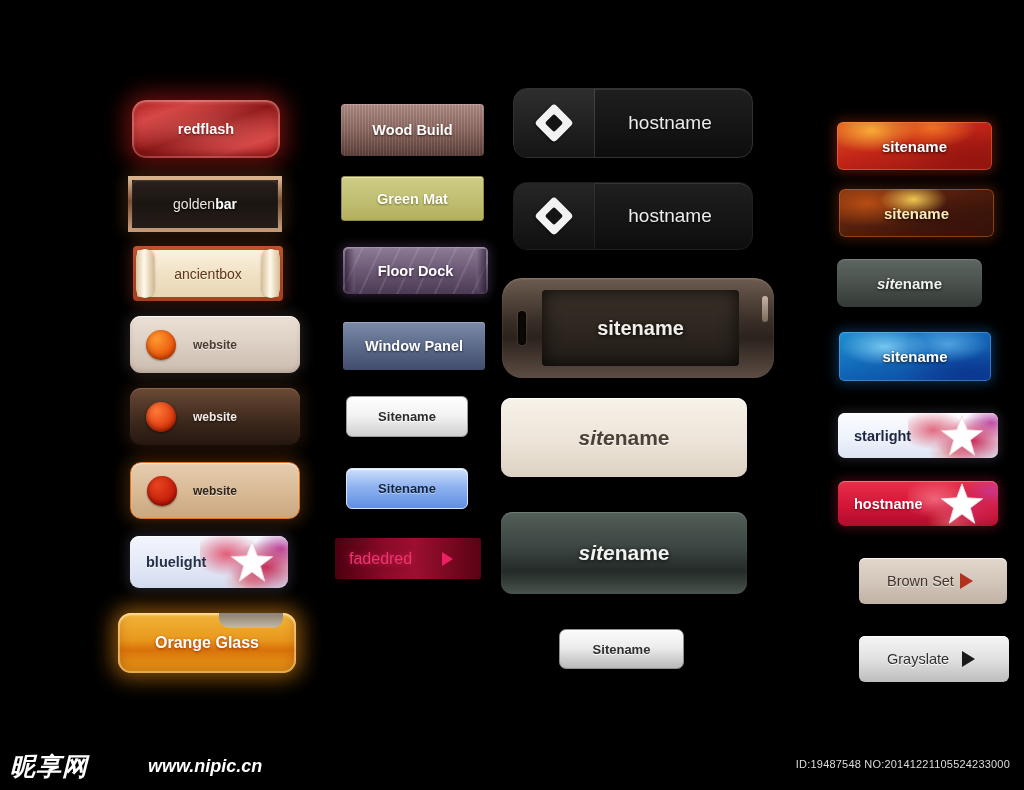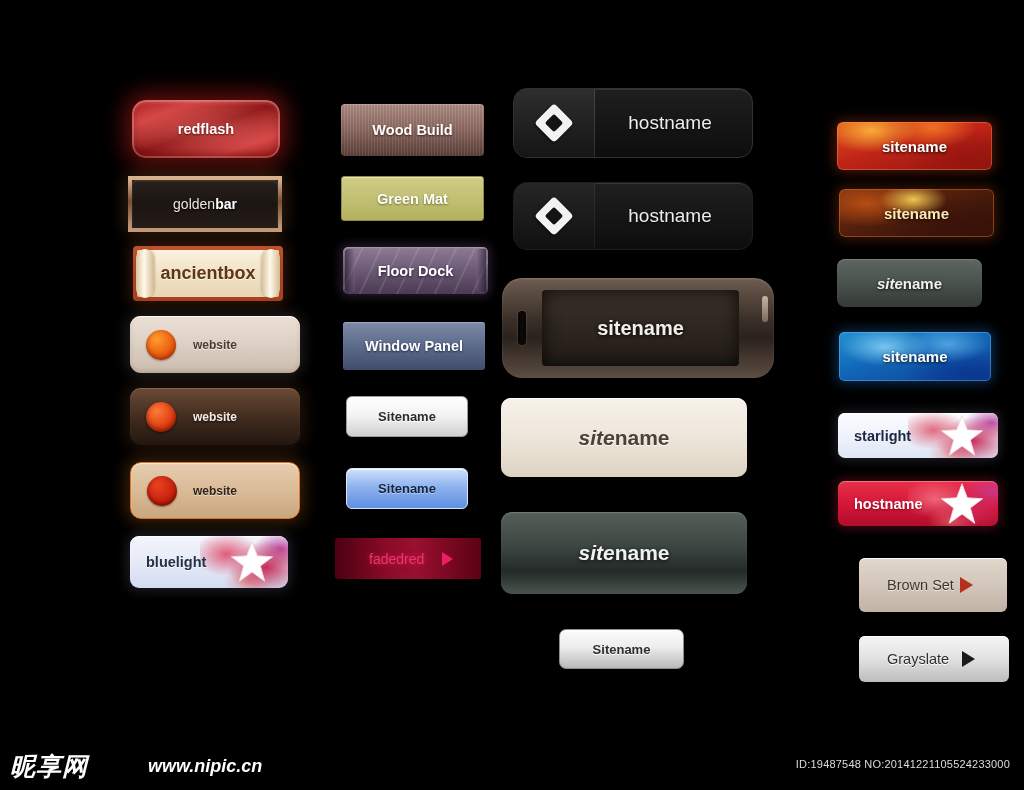--- a/index.html
+++ b/index.html
@@ -38,21 +38,21 @@
   #b-ancientbox{left:93px;top:246px;width:150px;height:55px;border-radius:4px;
     background:linear-gradient(180deg,#c0532b,#a8401f);
     padding:3px;box-shadow:0 0 14px 3px rgba(170,70,35,.33);}
   #b-ancientbox .inner{position:absolute;left:4px;top:4px;right:4px;bottom:4px;
     border-radius:2px;
     background:linear-gradient(180deg,#fbf2e0 0%,#f2e3c8 45%,#e8d6b4 100%);}
   #b-ancientbox .roll{position:absolute;top:3px;bottom:3px;width:18px;border-radius:9px;
     background:linear-gradient(90deg,#d9c39c,#fff9ec 45%,#d3bb92);
     box-shadow:0 0 3px rgba(90,50,20,.5);}
   #b-ancientbox .roll.l{left:3px;} #b-ancientbox .roll.r{right:3px;}
-  #b-ancientbox .lbl{font-size:18px;font-weight:bold;color:#5e3516;
+  #b-ancientbox .lbl{font-size:14px;font-weight:normal;color:#5e3516;
     text-shadow:0 1px 0 rgba(255,255,255,.6);}
 
   .website{border-radius:11px;}
   .website .dotwrap{position:absolute;left:16px;top:50%;transform:translateY(-50%);
     width:30px;height:30px;border-radius:50%;}
   .website .lbl{font-size:12px;font-weight:bold;}
   #b-web1{left:90px;top:316px;width:170px;height:57px;
     background:linear-gradient(180deg,#ece0d6 0%,#dccfc3 50%,#cbbcae 100%);
     box-shadow:0 0 14px 3px rgba(170,150,135,.20),
                inset 0 1px 1px rgba(255,255,255,.9),
@@ -142,22 +142,22 @@
   #b-sitename-w .lbl{font-size:13px;font-weight:bold;color:#2b2b2b;text-shadow:0 1px 0 #fff;}
 
   #b-sitename-b{left:306px;top:468px;width:122px;height:41px;border-radius:6px;
     background:linear-gradient(180deg,#cfe0fb 0%,#8fb3ef 45%,#5f8fe2 100%);
     border:1px solid #d7e4fb;
     box-shadow:0 1px 3px rgba(0,0,0,.5),inset 0 1px 0 rgba(255,255,255,.8);}
   #b-sitename-b .lbl{font-size:13px;font-weight:bold;color:#12233f;text-shadow:0 1px 0 rgba(255,255,255,.45);}
 
   #b-fadedred{left:295px;top:538px;width:146px;height:41px;border-radius:2px;
     background:linear-gradient(90deg,#4c0010 0%,#8a0b29 35%,#9b0f30 55%,#5a0214 100%);}
-  #b-fadedred .lbl{font-size:14px;color:#f0346e;text-shadow:0 0 6px rgba(240,50,110,.6);
-    position:absolute;left:34px;}
+  #b-fadedred .lbl{font-size:16px;color:#f0346e;text-shadow:0 0 6px rgba(240,50,110,.6);
+    position:absolute;left:14px;}
   #b-fadedred .arrow{position:absolute;right:28px;top:50%;transform:translateY(-50%);
     width:0;height:0;border-left:11px solid #ec1f63;border-top:7px solid transparent;
     border-bottom:7px solid transparent;}
 
   #b-blueglass{left:277px;top:613px;width:176px;height:59px;border-radius:12px;
     background:linear-gradient(180deg,#cfe0e8 0%,#9db6c4 42%,#2e4a5c 56%,#7d9cae 100%);
     box-shadow:0 0 14px 4px rgba(110,150,175,.22),
                inset 0 2px 3px rgba(255,255,255,.75),
                inset 0 -4px 10px rgba(10,30,45,.45);}
   #b-blueglass .dotwrap{position:absolute;left:16px;top:50%;transform:translateY(-50%);
@@ -270,21 +270,21 @@
   #b-redlight .splat{background:
       radial-gradient(ellipse 55% 62% at 30% 40%,rgba(255,160,170,.55),rgba(255,160,170,0) 70%),
       radial-gradient(ellipse 58% 72% at 72% 60%,rgba(210,40,90,.9),rgba(210,40,90,0) 72%),
       radial-gradient(ellipse 45% 50% at 93% 24%,rgba(195,60,160,.8),rgba(195,60,160,0) 70%),
       radial-gradient(ellipse 42% 46% at 50% 88%,rgba(238,120,120,.65),rgba(238,120,120,0) 70%);}
 
   .arrowbtn{border-radius:6px;}
   .arrowbtn .lbl{position:absolute;left:28px;font-size:14.5px;font-weight:500;}
   .arrowbtn .tri{position:absolute;right:34px;top:50%;transform:translateY(-50%);
     width:0;height:0;border-top:8px solid transparent;border-bottom:8px solid transparent;}
-  #b-brownset{left:819px;top:558px;width:148px;height:54px;
+  #b-brownset{left:819px;top:558px;width:148px;height:46px;
     background:linear-gradient(180deg,#e2d7cc 0%,#d3c6ba 50%,#c0b2a5 100%);
     box-shadow:0 1px 4px rgba(0,0,0,.6),inset 0 1px 0 rgba(255,255,255,.8);}
   #b-brownset .lbl{color:#3f332a;text-shadow:0 1px 0 rgba(255,255,255,.7);}
   #b-brownset .tri{border-left:13px solid #b4301f;}
   #b-grayslate{left:819px;top:636px;width:150px;height:46px;
     background:linear-gradient(180deg,#f5f5f5 0%,#e2e2e2 48%,#bdbdbd 100%);
     box-shadow:0 1px 4px rgba(0,0,0,.6),inset 0 1px 0 #fff;}
   #b-grayslate .lbl{color:#2f2f2f;text-shadow:0 1px 0 #fff;}
   #b-grayslate .tri{border-left:13px solid #1a1a1a;}
 
@@ -334,20 +334,24 @@
   </div>
 
   <div class="btn starbtn" id="b-bluelight">
     <span class="splat"></span>
     <svg class="star" viewBox="0 0 100 100">
       <polygon points="50,4 62,36 97,38 69,59 79,94 50,73 21,94 31,59 3,38 38,36" fill="#ffffff" stroke="#f0d7dd" stroke-width="2"></polygon>
     </svg>
     <span class="lbl">bluelight</span>
   </div>
 
+  <div class="btn" id="b-orangeglass">
+    <span class="notch"></span>
+    <span class="lbl">Orange Glass</span>
+  </div>
 
   <div class="btn" id="b-wood">
     <span class="lbl">Wood Build</span>
   </div>
 
   <div class="btn" id="b-greenmat">
     <span class="lbl">Green Mat</span>
   </div>
 
   <div class="btn" id="b-floordock">

